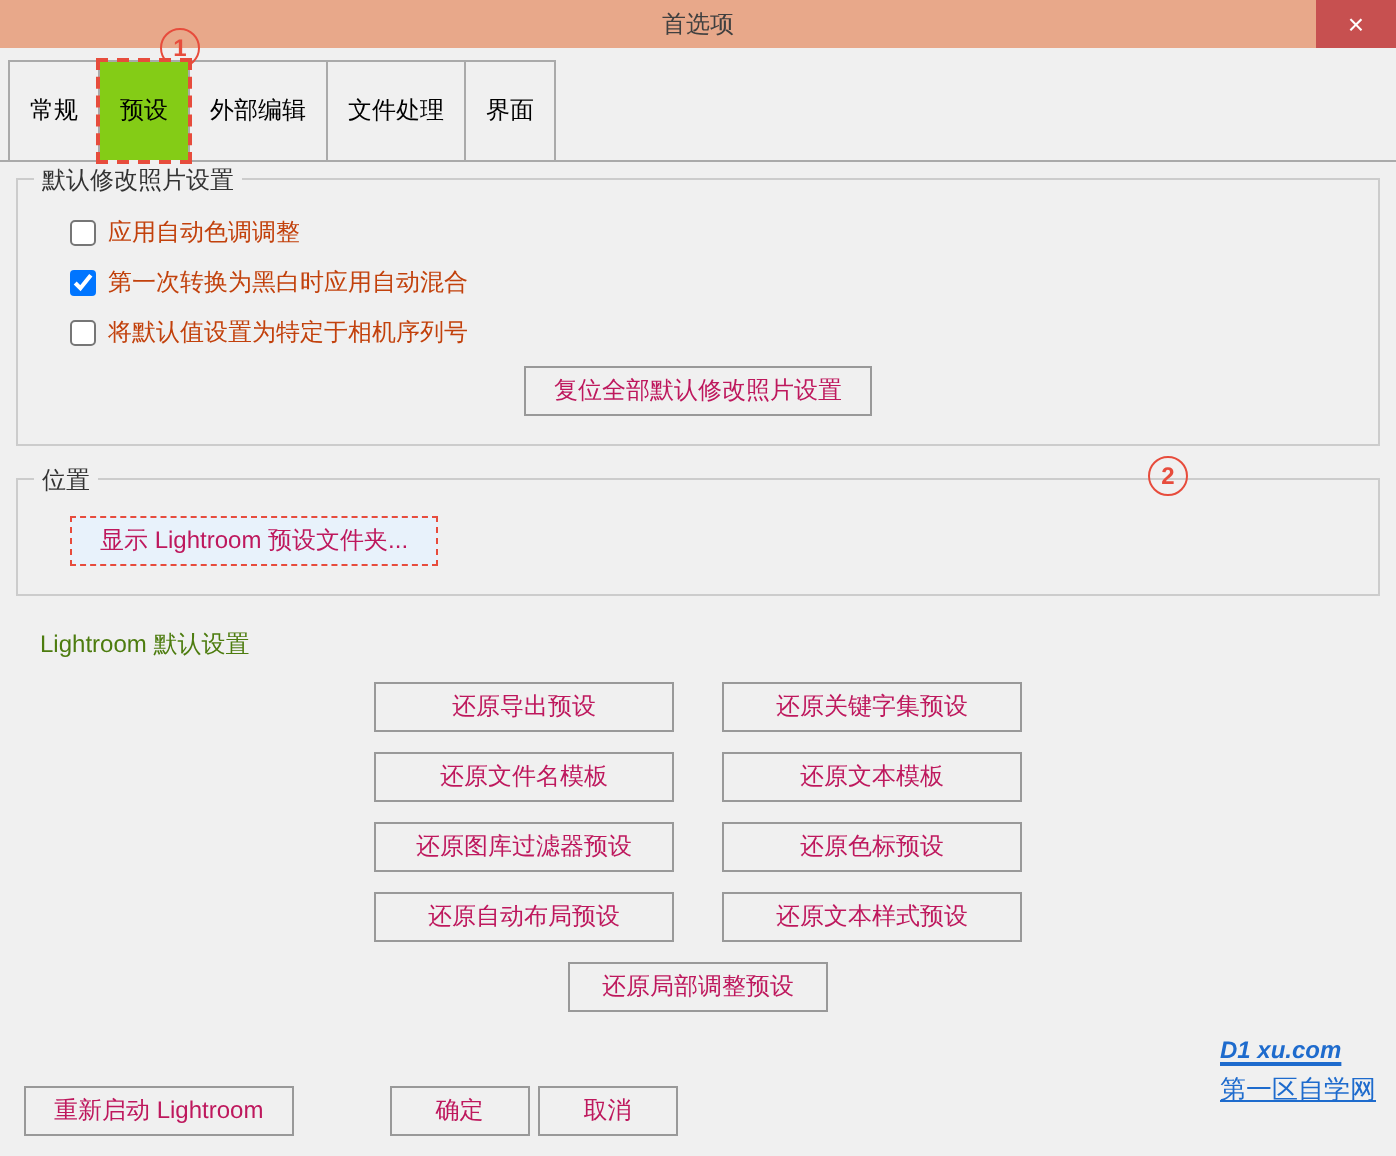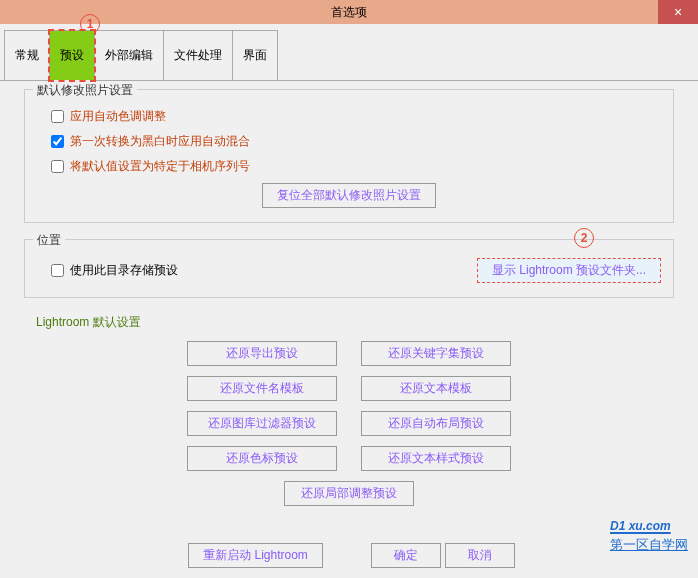--- a/index.html
+++ b/index.html
@@ -1,48 +1,48 @@
 <!DOCTYPE html>
 <html><head>
 <meta charset="utf-8">
 <style>
 * { box-sizing: border-box; margin: 0; padding: 0; font-family: "Microsoft YaHei", "SimSun", sans-serif; font-size: 12px; }
 body { background: #f0f0f0; width: 698px; height: 578px; position: relative; overflow: hidden; }
 
 .titlebar { background: #e8a88a; height: 24px; display: flex; align-items: center; position: relative; }
-.titlebar .title { position: absolute; left: 50%; transform: translateX(-50%); color: #000000; }
+.titlebar .title { position: absolute; left: 50%; transform: translateX(-50%); color: #404040; }
 .titlebar .close { position: absolute; right: 0; top: 0; width: 40px; height: 24px; background: #c75050; color: #fff; text-align: center; line-height: 24px; font-size: 14px; cursor: pointer; }
 
 .tabs-row { display: flex; border-bottom: 1px solid #aaa; padding: 6px 4px 0 4px; background: #f0f0f0; }
 .tab { padding: 16px 10px; border: 1px solid #aaa; border-bottom: none; background: #f0f0f0; margin-right: -1px; cursor: pointer; position: relative; }
 .tab.active { background: #84cc16; z-index: 2; border-bottom: 1px solid #f0f0f0; margin-bottom: -1px; }
 .tab.highlighted { outline: 2px dashed #e74c3c; outline-offset: -1px; }
 
-.content { padding: 8px 24px; }
+.content { padding: 8px 8px; }
 
 .groupbox { border: 1px solid #ccc; padding: 10px 12px 14px 12px; margin-bottom: 16px; position: relative; }
 .groupbox .legend { position: absolute; top: -8px; left: 8px; background: #f0f0f0; padding: 0 4px; color: #333; }
 
 .checkbox-row { display: flex; align-items: center; margin: 8px 0 8px 14px; }
 .checkbox-row input { margin-right: 6px; }
 .checkbox-row label { color: #c2410c; }
 
-.btn { background: #f0f0f0; border: 1px solid #999; padding: 3px 14px; cursor: pointer; color: #8b5cf6; min-width: 130px; text-align: center; display: inline-block; }
+.btn { background: #f0f0f0; border: 1px solid #999; padding: 3px 14px; cursor: pointer; color: #be185d; min-width: 130px; text-align: center; display: inline-block; }
 .btn.hl { border: 1px dashed #e74c3c; background: #e8f2fb; }
 
 .center-btn { text-align: center; margin-top: 8px; }
 
 .loc-row { display: flex; justify-content: space-between; align-items: center; margin: 8px 0 0 14px; }
 
 .section-label { color: #4d7c0f; margin: 6px 0 10px 0; }
 
 .btn-grid { display: grid; grid-template-columns: 150px 150px; gap: 10px 24px; justify-content: center; }
 .btn-grid .single { grid-column: 1 / span 2; text-align: center; }
 
-.bottom-row { position: absolute; bottom: 10px; left: 12px; right: 24px; display: flex; justify-content: center; align-items: center; margin-left: 17px; }
+.bottom-row { position: absolute; bottom: 10px; left: 12px; right: 24px; display: flex; justify-content: flex-start; align-items: center; }
 .bottom-right { display: flex; gap: 4px; padding-left: 48px; }
 
 .callout { position: absolute; color: #e74c3c; font-family: "Times New Roman", serif; font-size: 16px; font-weight: bold; pointer-events: none; }
 .callout .circ { border: 1.5px solid #e74c3c; border-radius: 50%; width: 20px; height: 20px; display: inline-flex; align-items: center; justify-content: center; }
 #cal1 { top: 14px; left: 80px; }
 #cal2 { top: 228px; left: 574px; }
 
 .watermark { position: absolute; right: 10px; bottom: 24px; color: #1e6bcd; font-weight: bold; font-style: italic; font-size: 24px; pointer-events: none; text-decoration: underline; }
 .watermark .sub { font-size: 13px; color: #1e6bcd; display: block; text-align: right; font-style: normal; font-weight: normal; }
 </style>
@@ -79,38 +79,34 @@
       <label>将默认值设置为特定于相机序列号</label>
     </div>
     <div class="center-btn">
       <button class="btn">复位全部默认修改照片设置</button>
     </div>
   </div>
 
   <div class="groupbox">
     <span class="legend">位置</span>
     <div class="loc-row">
-      <div style="display:flex;align-items:center;">
-        <input type="checkbox" style="margin-right: 6px;">
-        <label>使用此目录存储预设</label>
-      </div>
       <button class="btn hl" style="min-width:170px;">显示 Lightroom 预设文件夹...</button>
     </div>
   </div>
 
   <div class="groupbox" style="border:none;padding-top:0;">
     <div class="section-label">Lightroom 默认设置</div>
     <div class="btn-grid">
       <button class="btn">还原导出预设</button>
       <button class="btn">还原关键字集预设</button>
       <button class="btn">还原文件名模板</button>
       <button class="btn">还原文本模板</button>
       <button class="btn">还原图库过滤器预设</button>
+      <button class="btn">还原色标预设</button>
       <button class="btn">还原自动布局预设</button>
-      <button class="btn">还原色标预设</button>
       <button class="btn">还原文本样式预设</button>
       <div class="single"><button class="btn">还原局部调整预设</button></div>
     </div>
   </div>
 
 </div>
 
 <div class="bottom-row">
   <button class="btn">重新启动 Lightroom</button>
   <div class="bottom-right">

